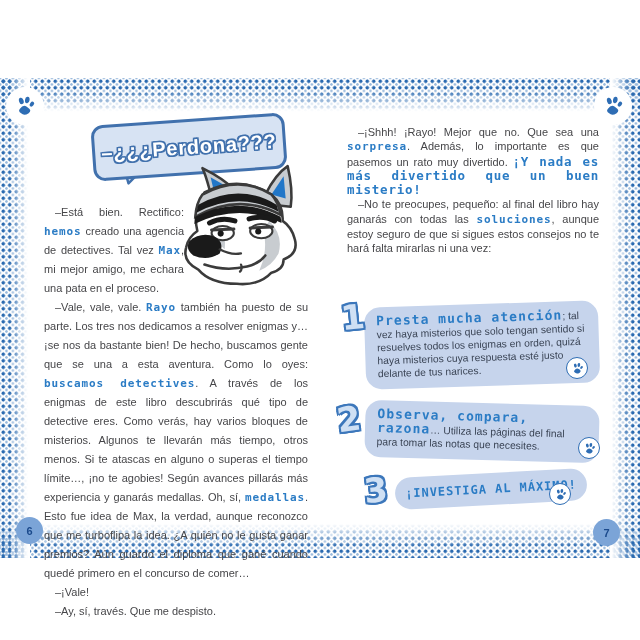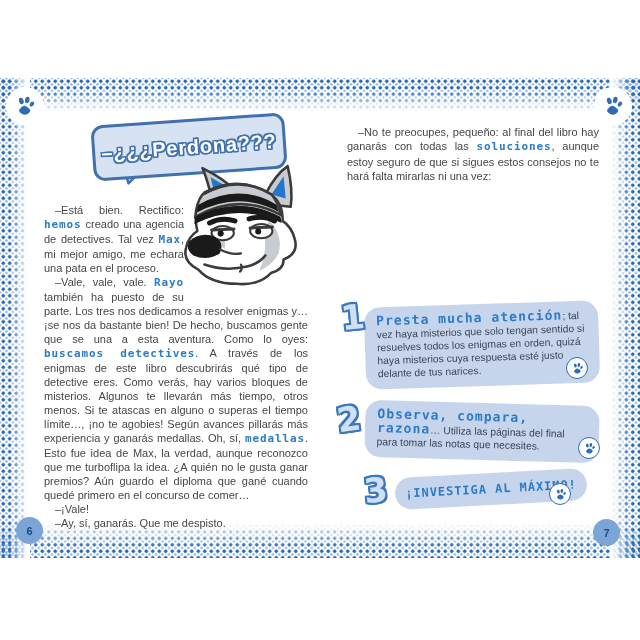--- a/index.html
+++ b/index.html
@@ -46,21 +46,21 @@
   
   .pagenum{position:absolute;width:27px;height:27px;border-radius:50%;background:#7ba4d7;
     display:flex;align-items:center;justify-content:center;z-index:4;
     font-weight:bold;font-size:11px;color:#1b4a8c;}
   .pagenum.pl{left:16px;top:517px;}
   .pagenum.pr{left:593px;top:519px;}
 
   
   .bodytext{position:absolute;font-size:11px;color:#464649;}
   .bodytext p{margin:0;text-indent:11px;text-align:justify;}
-  .left-text{left:44px;top:203px;width:264px;line-height:14px;}
+  .left-text{left:44px;top:203px;width:264px;line-height:19px;}
   .right-text{left:347px;top:125px;width:252px;line-height:14.3px;}
   .dog-spacer{float:right;width:124px;height:88px;}
 
   .hand{font-family:"DejaVu Sans Mono",monospace;font-weight:bold;color:#2b7cc5;letter-spacing:0.08em;}
   .hand-big{font-family:"DejaVu Sans Mono",monospace;font-weight:bold;color:#2b7cc5;
     letter-spacing:0.06em;font-size:12.5px;}
 
   
   .bubble{position:absolute;left:92px;top:119px;width:188px;height:50px;z-index:2;
     background:#d7e3f3;border:3px solid #4171ad;border-radius:12px;
@@ -167,31 +167,32 @@
       <path d="M45 84 Q56 90 66 88" stroke="#3b3b3b" stroke-width="2.2" fill="none" stroke-linecap="round"></path>
       <path d="M30 99 Q50 106 72 101 Q84 98 90 90" stroke="#3b3b3b" stroke-width="2.5" fill="none" stroke-linecap="round"></path>
       <path d="M66 99 Q68 103 65 106" stroke="#3b3b3b" stroke-width="2.2" fill="none" stroke-linecap="round"></path>
     </svg>
 
     <div class="bodytext left-text">
       <div class="dog-spacer"></div>
       <p><span>–Está bien. Rectifico: </span><span class="hand">hemos</span><span> creado una agencia de detectives. Tal vez </span><span class="hand">Max</span><span>, mi mejor amigo, me echara una pata en el proceso.</span></p>
       <p><span>–Vale, vale, vale. </span><span class="hand">Rayo</span><span> también ha puesto de su parte. Los tres nos dedicamos a resolver enigmas y… ¡se nos da bastante bien! De hecho, buscamos gente que se una a esta aventura. Como lo oyes: </span><span class="hand">buscamos detectives</span><span>. A través de los enigmas de este libro descubrirás qué tipo de detective eres. Como verás, hay varios bloques de misterios. Algunos te llevarán más tiempo, otros menos. Si te atascas en alguno o superas el tiempo límite…, ¡no te agobies! Según avances pillarás más experiencia y ganarás medallas. Oh, sí, </span><span class="hand">medallas</span><span>. Esto fue idea de Max, la verdad, aunque reconozco que me turboflipa la idea. ¿A quién no le gusta ganar premios? Aún guardo el diploma que gané cuando quedé primero en el concurso de comer…</span></p>
       <p>–¡Vale!</p>
-      <p>–Ay, sí, ganarás. Que me despisto.</p>
+      <p>–Ay, sí, través. Que me despisto.</p>
     </div>
 
     <div class="pagenum pl">
       <span>6</span>
     </div>
   </div>
 
   <div>
 
     <div class="bodytext right-text">
+      <p><span>–¡Shhh! ¡Rayo! Mejor que no. Que sea una </span><span class="hand">sorpresa</span><span>. Además, lo importante es que pasemos un rato muy divertido. </span><span class="hand-big">¡Y nada es más divertido que un buen misterio!</span></p>
       <p><span>–No te preocupes, pequeño: al final del libro hay ganarás con todas las </span><span class="hand">soluciones</span><span>, aunque estoy seguro de que si sigues estos consejos no te hará falta mirarlas ni una vez:</span></p>
     </div>
 
     <div class="tip-num num1">1</div>
     <div class="tip-card tip1">
       <span class="hand">Presta mucha atención</span><span>; tal vez haya misterios que solo tengan sentido si resuelves todos los enigmas en orden, quizá haya misterios cuya respuesta esté justo delante de tus narices.</span>
     </div>
     <div class="tip-paw paw1">
       <svg width="13" height="13" viewBox="0 0 24 24">
         <g fill="#2e6db4">

